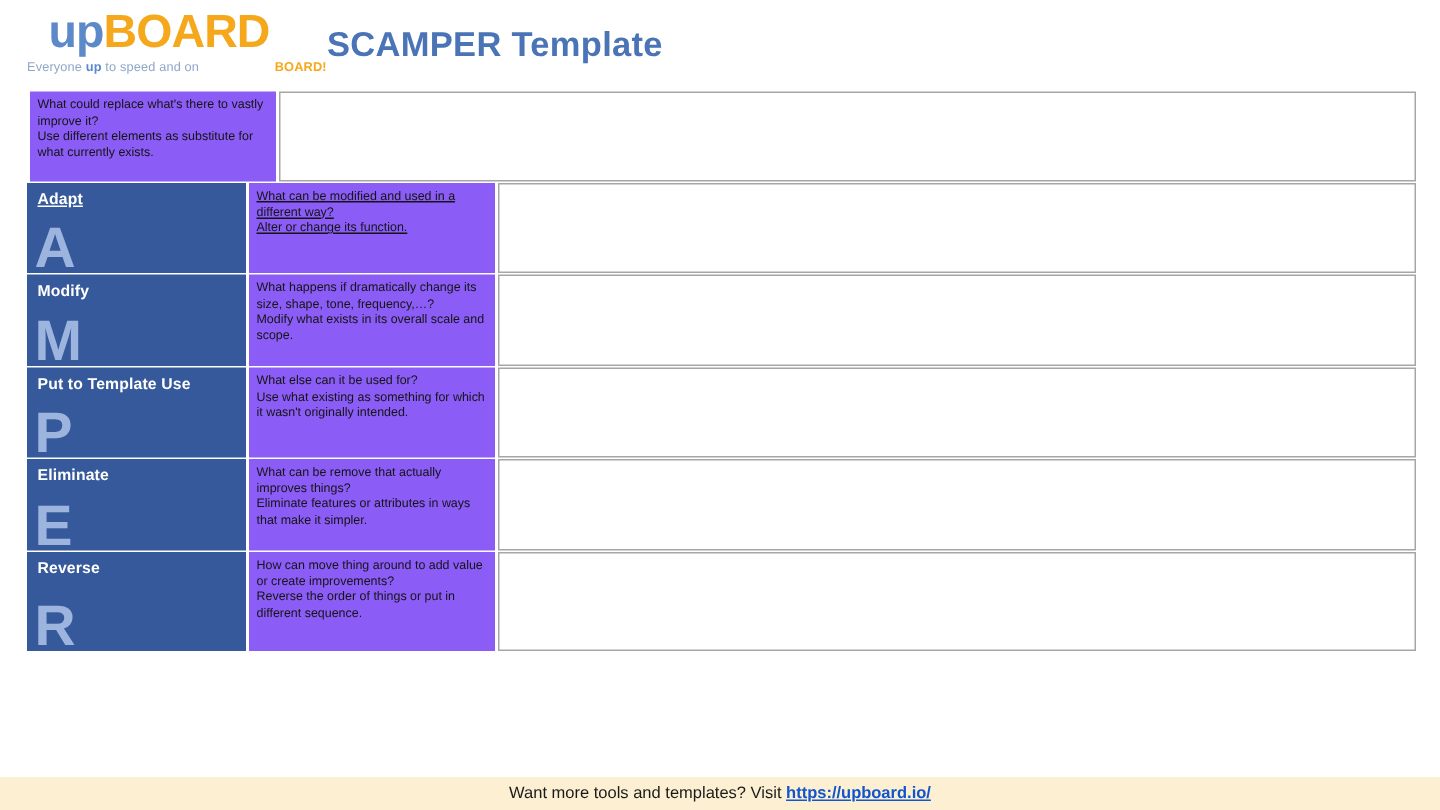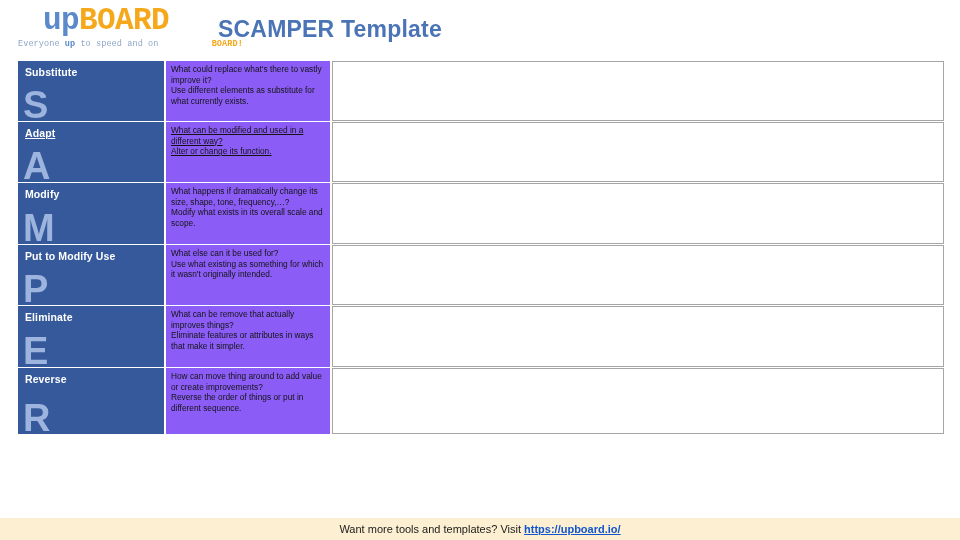--- a/index.html
+++ b/index.html
@@ -11,21 +11,20 @@
     overflow: hidden;
   }
   .page { position: relative; width: 960px; height: 540px; background:#fff; }
 
   
   .header { position: absolute; left: 0; top: 0; width: 960px; height: 56px; }
 
   .logo-block {
     position: absolute; left: 18px; top: 4px; width: 176px;
     text-align: center;
-    font-family: Liberation Mono, monospace;
   }
   .logo-word {
     font-size: 31px; font-weight: bold; letter-spacing: -0.6px;
     line-height: 34px; white-space: nowrap;
   }
   .logo-up { color: #5b89c9; }
   .logo-board { color: #f5a81c; }
   .logo-tag {
     font-size: 8.5px; color: #8fa7c8; line-height: 11px;
     margin-top: 1px; white-space: nowrap; letter-spacing: 0.1px;
@@ -116,24 +115,20 @@
       <div class="logo-word"><span class="logo-up">up</span><span class="logo-board">BOARD</span></div>
       <div class="logo-tag"><span>Everyone </span><span class="t-up">up</span><span> to speed and on </span><b>BOARD!</b></div>
     </div>
 
     <div class="page-title">SCAMPER Template</div>
   </div>
 
   <div class="table">
 
     <div class="row r0">
-      <div class="cell-letter">
-        <div class="word">Substitute</div>
-        <div class="big">S</div>
-      </div>
       <div class="cell-desc">
         <span class="q">What could replace what's there to vastly improve it?</span>
         <span class="a">Use different elements as substitute for what currently exists.</span>
       </div>
       <div class="cell-blank"></div>
     </div>
 
 
     <div class="row r2">
       <div class="cell-letter">
@@ -154,21 +149,21 @@
       </div>
       <div class="cell-desc">
         <span class="q">What happens if dramatically change its size, shape, tone, frequency,…?</span>
         <span class="a">Modify what exists in its overall scale and scope.</span>
       </div>
       <div class="cell-blank"></div>
     </div>
 
     <div class="row r4">
       <div class="cell-letter">
-        <div class="word">Put to Modify Use</div>
+        <div class="word">Put to Template Use</div>
         <div class="big">P</div>
       </div>
       <div class="cell-desc">
         <span class="q">What else can it be used for?</span>
         <span class="a">Use what existing as something for which it wasn't originally intended.</span>
       </div>
       <div class="cell-blank"></div>
     </div>
 
     <div class="row r5">

